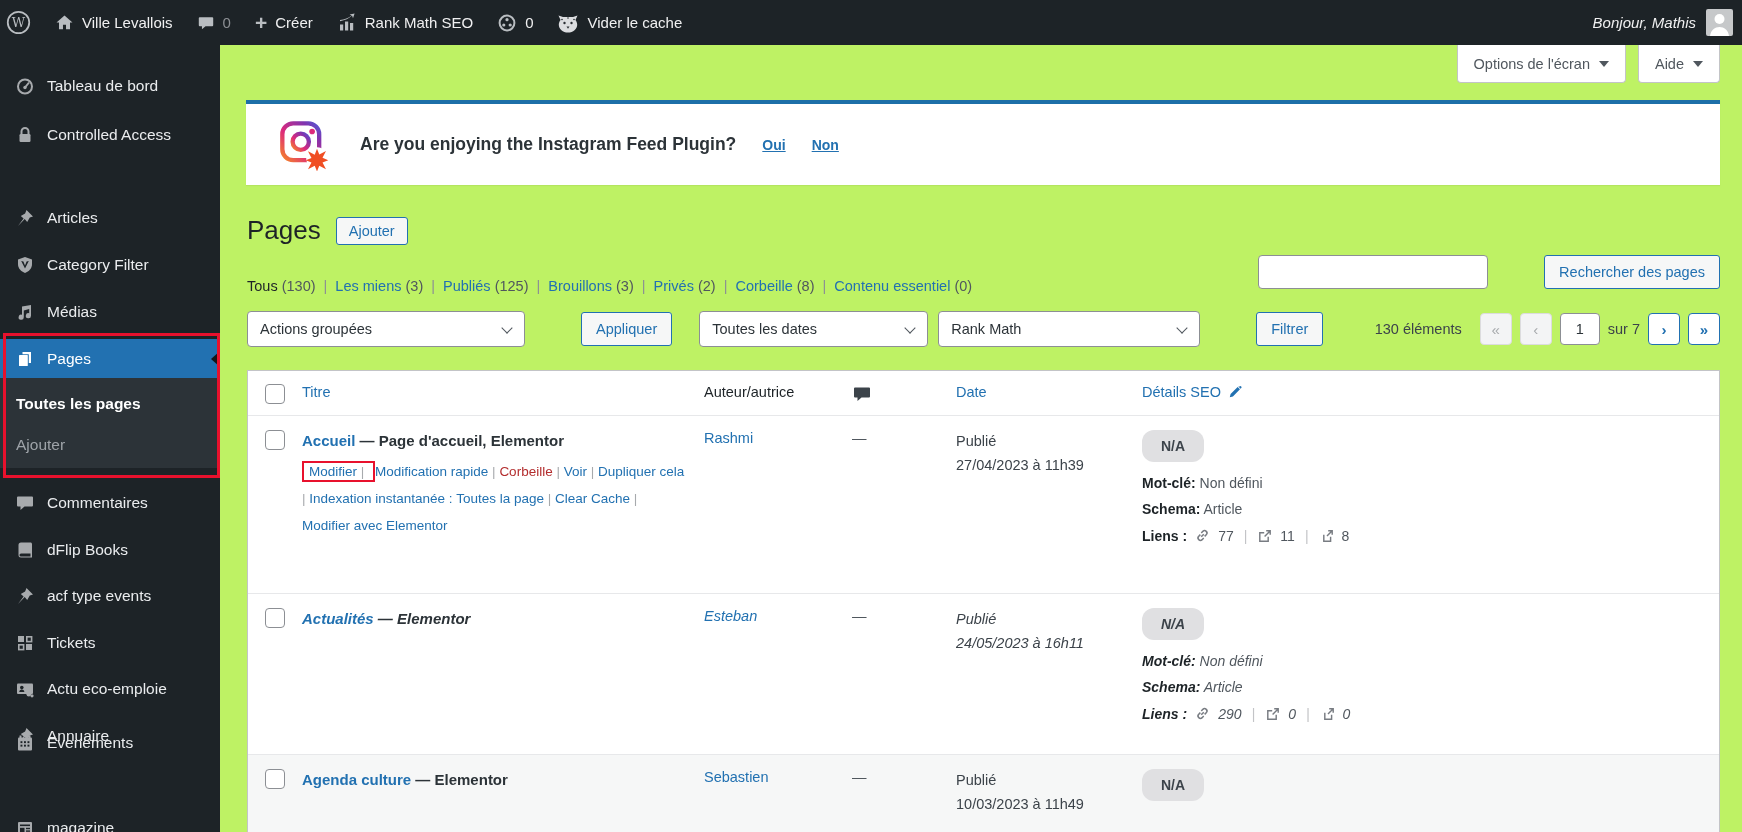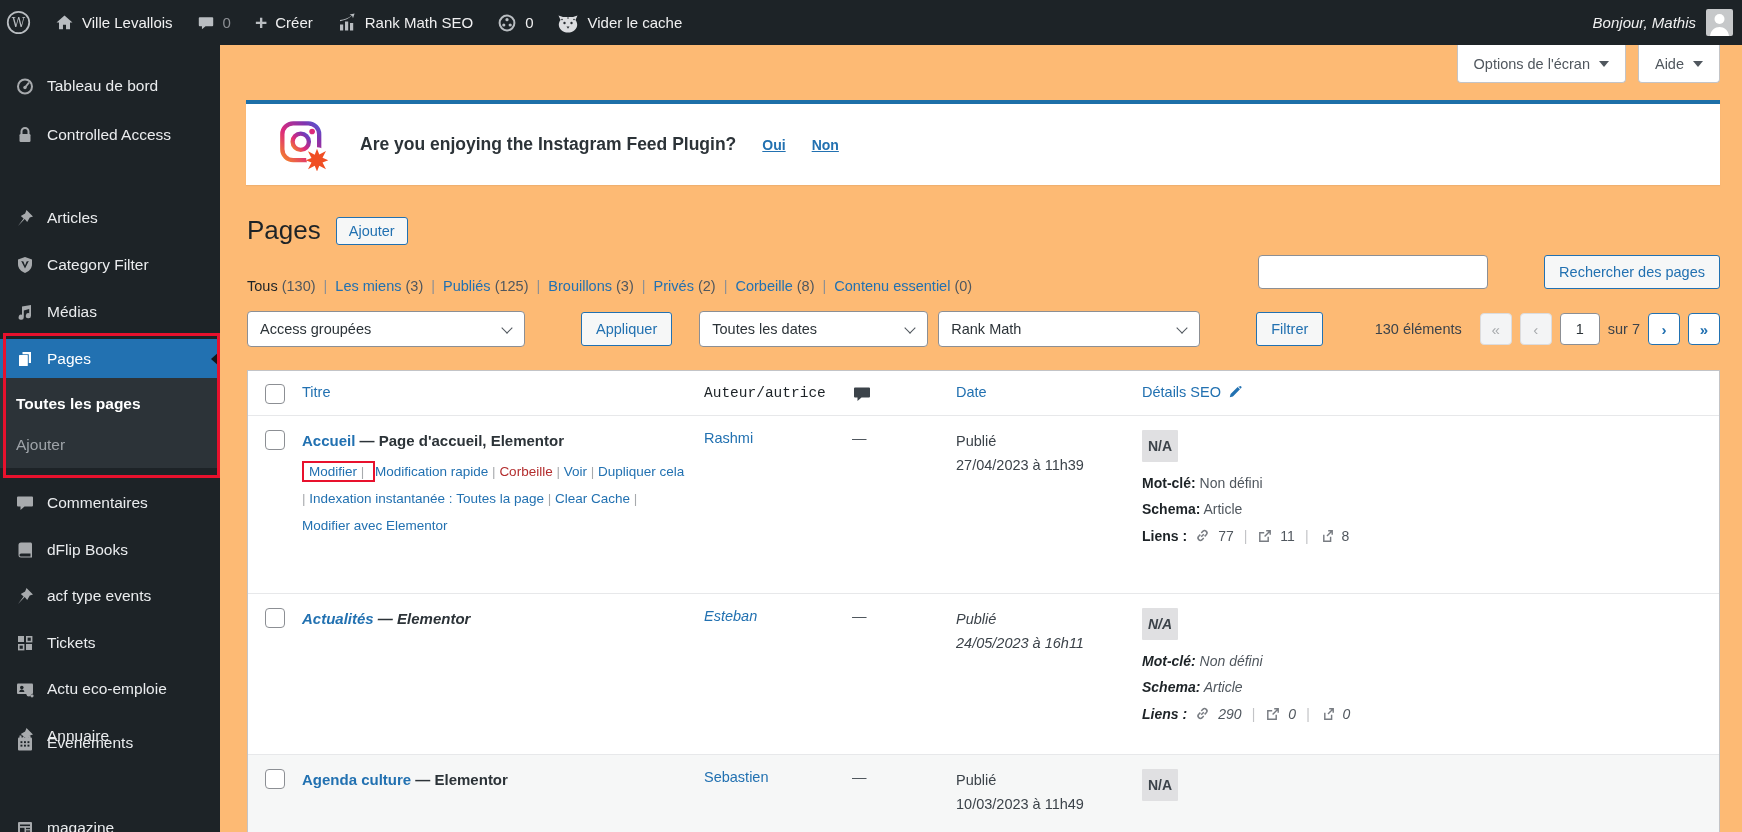--- a/index.html
+++ b/index.html
@@ -26,21 +26,21 @@
   .sb-item.two{height:58px;align-items:center;line-height:1.45;}
   .sb-item.active{background:#2271b1;color:#fff;}
   .sb-item.active .ico{color:#fff;}
   .sb-arrow{position:absolute;right:0;top:50%;transform:translateY(-50%);width:0;height:0;
             border-top:8px solid transparent;border-bottom:8px solid transparent;border-right:9px solid #14171a;}
   .sb-sub{position:absolute;left:0;top:333px;width:220px;height:90px;background:#2c3338;box-sizing:border-box;padding:17px 0 0 16px;}
   .sb-sub .sub1{color:#fff;font-weight:700;font-size:15.5px;margin-bottom:23px;cursor:pointer;}
   .sb-sub .sub2{color:#9ea3a8;font-size:15.5px;cursor:pointer;}
 
   
-  .content{position:absolute;left:220px;top:45px;right:0;bottom:0;background:#fdba74;}
+  .content{position:absolute;left:220px;top:45px;right:0;bottom:0;background:#bef264;}
   .screen-tabs{position:absolute;top:0;right:22px;display:flex;gap:12px;z-index:3;}
   .screen-tab{background:#fff;border:1px solid #c3c4c7;border-top:none;border-radius:0 0 4px 4px;
               height:37px;display:flex;align-items:center;padding:0 16px;color:#50575e;font-size:14.5px;cursor:pointer;gap:9px;}
   .tri{width:0;height:0;border-left:5px solid transparent;border-right:5px solid transparent;border-top:6px solid #50575e;}
 
   .notice{position:absolute;left:26px;right:22px;top:55px;height:85px;background:#fff;
           border-top:4px solid #1d6fa8;box-shadow:0 1px 1px rgba(0,0,0,.05);
           display:flex;align-items:center;padding-left:32px;box-sizing:border-box;}
   .notice-q{font-size:17.5px;font-weight:700;color:#2c3338;margin-left:30px;}
   .notice-link{color:#2271b1;font-weight:700;font-size:14px;text-decoration:underline;margin-left:26px;cursor:pointer;}
@@ -89,33 +89,33 @@
   .trow.r3{background:#f6f7f7;height:120px;}
   .cell{box-sizing:border-box;padding:14px 10px 0 0;font-size:14.5px;color:#3c434a;}
   .c-cb{width:54px;padding-left:17px;padding-right:0;}
   .c-title{width:402px;}
   .c-author{width:148px;}
   .c-com{width:104px;}
   .c-date{width:186px;}
   .c-seo{flex:1;}
   .head .cell{font-size:14.5px;padding-top:13px;}
   .hlink{color:#2271b1;cursor:pointer;}
-  .hplain{color:#1d2327;font-family:Liberation Mono, monospace;}
+  .hplain{color:#1d2327;}
   .cb{width:18px;height:18px;border:1.4px solid #8c8f94;border-radius:4px;background:#fff;display:inline-block;cursor:pointer;}
   .rowtitle{font-weight:700;font-size:15px;color:#2c3338;line-height:1.4;}
   .rowtitle .tlink{color:#2271b1;cursor:pointer;}
   .rowactions{margin-top:7px;font-size:13.5px;line-height:2.0;color:#2271b1;max-width:386px;}
   .ract{cursor:pointer;color:#2271b1;white-space:nowrap;}
   .ract.danger{color:#b32d2e;}
   .ract.anno{border:2.5px solid #e8112d;padding:1px 5px;margin:-2px 0;}
   .ract:not(:last-child)::after{content:" | ";color:#a7aaad;white-space:normal;}
   .alink{color:#2271b1;cursor:pointer;font-size:14.5px;}
   .dash{color:#50575e;}
   .datecol{line-height:1.65;color:#3c434a;}
-  .badge{display:inline-block;background:#e0e0e2;border-radius:1px;padding:8px 6px;font-size:14px;font-weight:600;color:#3c434a;margin-bottom:13px;}
+  .badge{display:inline-block;background:#e0e0e2;border-radius:12px;padding:8px 19px;font-size:14px;font-weight:600;color:#3c434a;margin-bottom:13px;}
   .seoline{margin-bottom:10px;font-size:14px;color:#50575e;}
   .seoline b{color:#1d2327;}
   .linkline{display:flex;align-items:center;gap:7px;font-size:14px;color:#50575e;}
   .linkline b{color:#1d2327;}
   .linkline .ico{color:#787c82;}
   .lsep{color:#c3c4c7;margin:0 3px;}
   .pencil{color:#2271b1;margin-left:6px;display:inline-block;vertical-align:-3px;}
   .combub{color:#3c434a;}
 
   
@@ -399,21 +399,21 @@
       <span class="flt current"><span class="lbl">Tous</span> <span class="count">(130)</span></span><span class="flt"><span class="lbl">Les miens</span> <span class="count">(3)</span></span><span class="flt"><span class="lbl">Publiés</span> <span class="count">(125)</span></span><span class="flt"><span class="lbl">Brouillons</span> <span class="count">(3)</span></span><span class="flt"><span class="lbl">Privés</span> <span class="count">(2)</span></span><span class="flt"><span class="lbl">Corbeille</span> <span class="count">(8)</span></span><span class="flt"><span class="lbl">Contenu essentiel</span> <span class="count">(0)</span></span>
     </div>
 
     <div class="search-box">
       <input class="search-input" type="text" style="">
       <button class="btn med">Rechercher des pages</button>
     </div>
 
     <div class="tablenav">
       <div class="select sel-bulk">
-        <span>Access groupées</span>
+        <span>Actions groupées</span>
           <span class="chev"></span>
       </div>
       <button class="btn med">Appliquer</button>
       <div class="select sel-dates">
         <span>Toutes les dates</span>
           <span class="chev"></span>
       </div>
       <div class="select sel-rank">
         <span>Rank Math</span>
           <span class="chev"></span>

